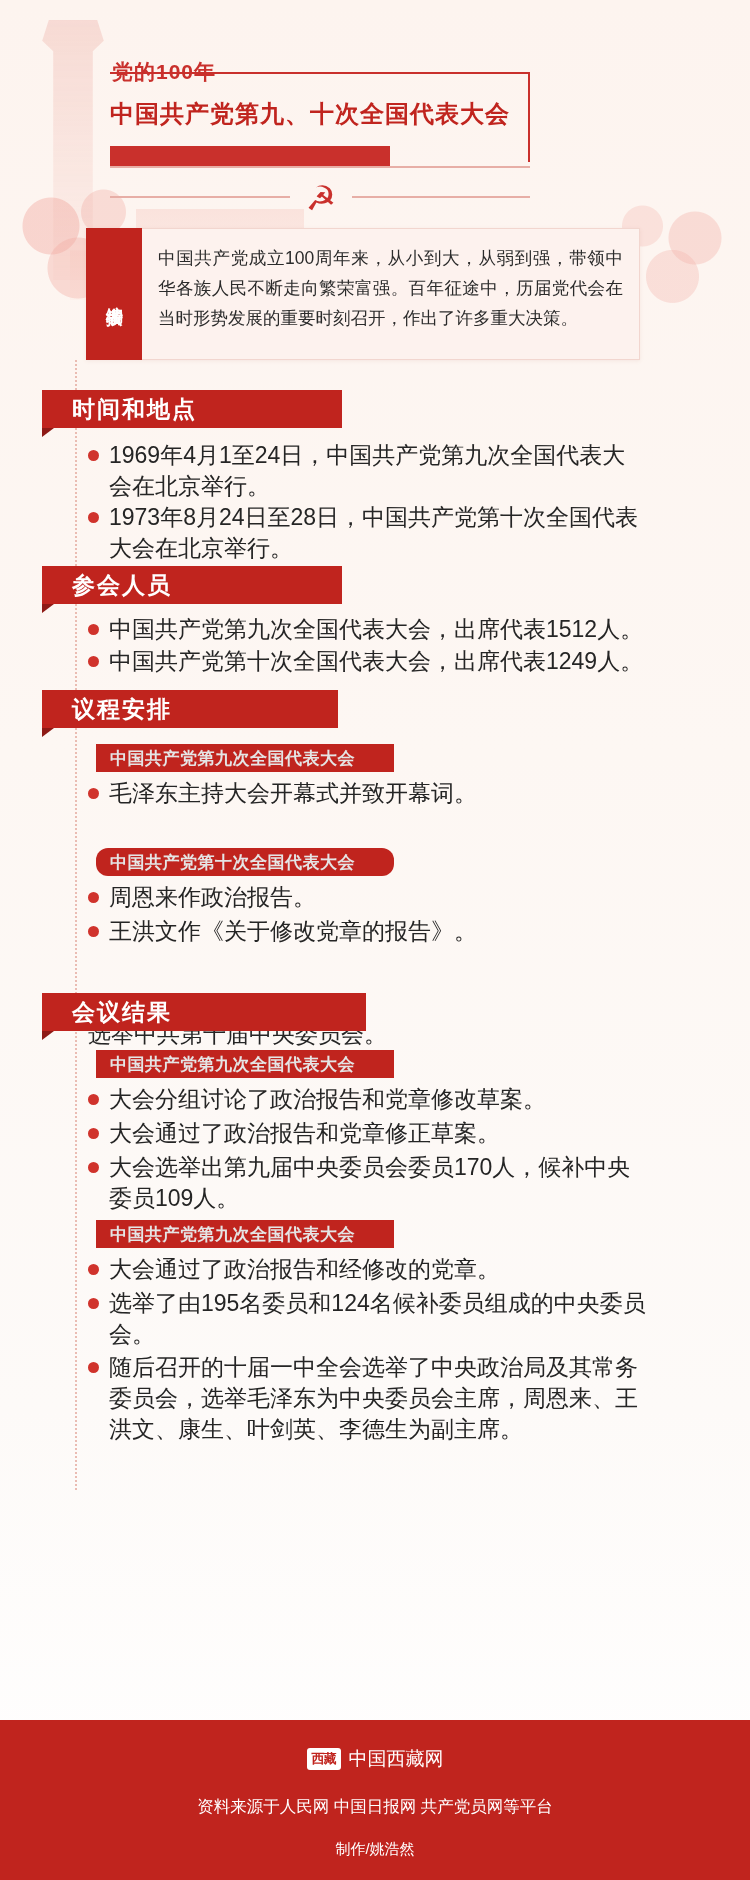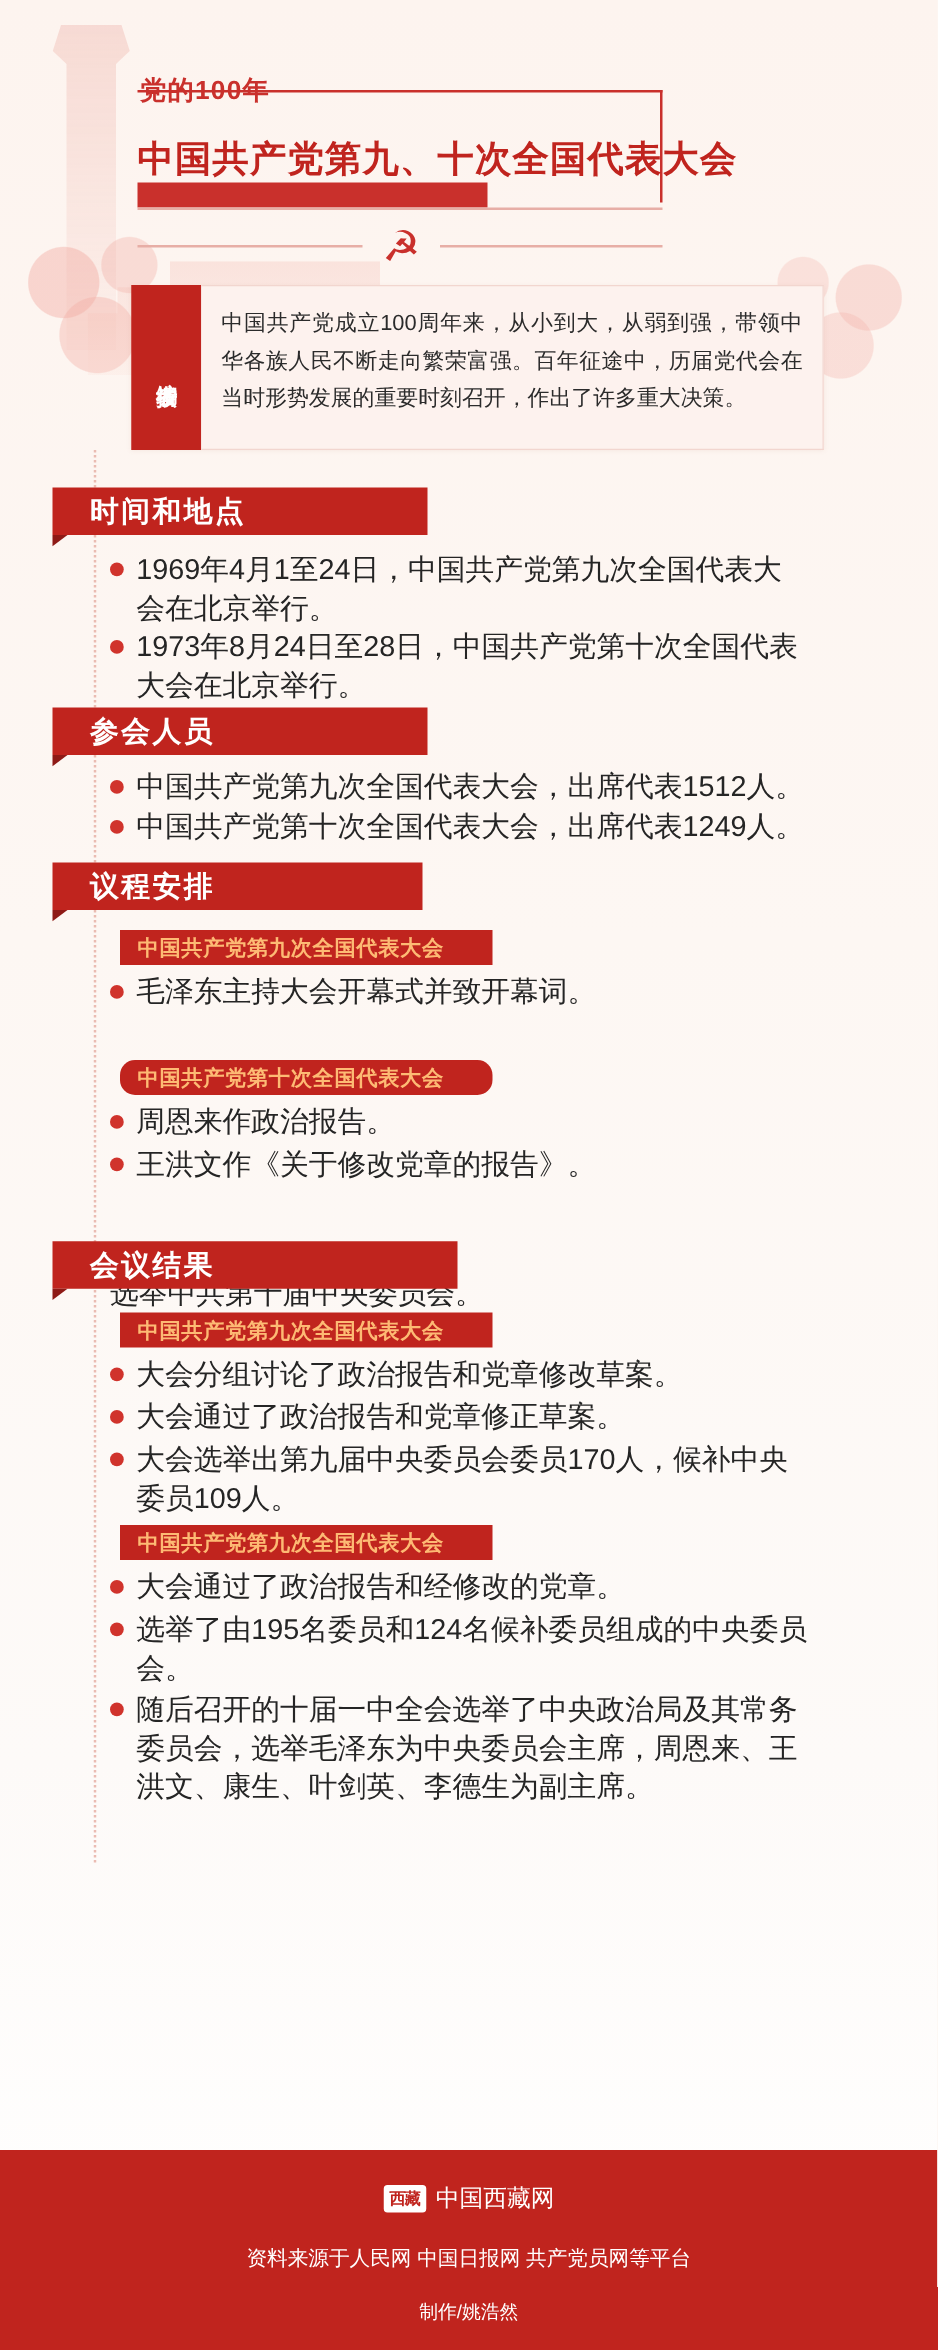--- a/index.html
+++ b/index.html
@@ -62,43 +62,43 @@
   }
   .head-rule {
     position: absolute; left: 110px; top: 72px; width: 420px; height: 2px;
     background: #c9302c;
   }
   .head-rule-v {
     position: absolute; left: 528px; top: 72px; width: 2px; height: 90px;
     background: #c9302c;
   }
   .main-title {
-    margin-top: 22px;
-    color: #c0241e; font-size: 29px; font-weight: bold; letter-spacing: 1px;
+    margin-top: 12px;
+    color: #c0241e; font-size: 24px; font-weight: bold; letter-spacing: 1px;
     white-space: nowrap;
   }
   .title-underbar {
     position: absolute; left: 110px; top: 146px; width: 280px; height: 20px;
     background: #c9302c;
   }
   .title-underbar2 {
     position: absolute; left: 110px; top: 166px; width: 420px; height: 2px;
     background: #e7aea6;
   }
   .emblem {
     position: absolute; left: 296px; top: 176px; width: 50px; height: 44px;
     color: #c9302c; font-size: 34px; line-height: 44px; text-align: center;
   }
   .emblem-rule-l { position: absolute; left: 110px; top: 196px; width: 180px; height: 2px; background: #e7aea6; }
   .emblem-rule-r { position: absolute; left: 352px; top: 196px; width: 178px; height: 2px; background: #e7aea6; }
 
   
   .note-wrap {
     position: absolute; left: 86px; top: 228px; width: 554px; height: 132px;
-    display: flex; box-shadow: 0 1px 4px rgba(180,120,110,.12); margin-left: 19px;
+    display: flex; box-shadow: 0 1px 4px rgba(180,120,110,.12);
   }
   .note-tag {
     width: 56px; background: #c0241e; color: #fff;
     font-size: 17px; font-weight: bold; line-height: 22px;
     display: flex; align-items: center; justify-content: center; text-align: center;
     letter-spacing: 1px;
   }
   .note-tag span { writing-mode: vertical-rl; text-orientation: upright; }
   .note-body {
     flex: 1; background: #fdf2ee; border: 1px solid #f2d6cf; border-left: none;
@@ -123,21 +123,21 @@
     font-size: 23px; line-height: 31px; color: #252525;
   }
   .dot {
     width: 11px; height: 11px; border-radius: 50%; background: #d0332c;
     margin: 10px 10px 0 0; flex: none;
   }
   .item-text { flex: 1; }
 
   
   .sub-head {
-    position: absolute; height: 28px; background: #c0241e; color: #fdba74;
+    position: absolute; height: 28px; background: #c0241e; color: #e5e5e5;
     font-size: 17px; font-weight: bold; display: flex; align-items: center;
     padding: 0 14px; letter-spacing: .5px;
   }
 
   
   .footer {
     position: absolute; left: 0; bottom: 0; width: 750px; height: 160px;
     background: #c0241e; color: #fff; text-align: center; padding-top: 26px;
   }
   .footer-brand {

